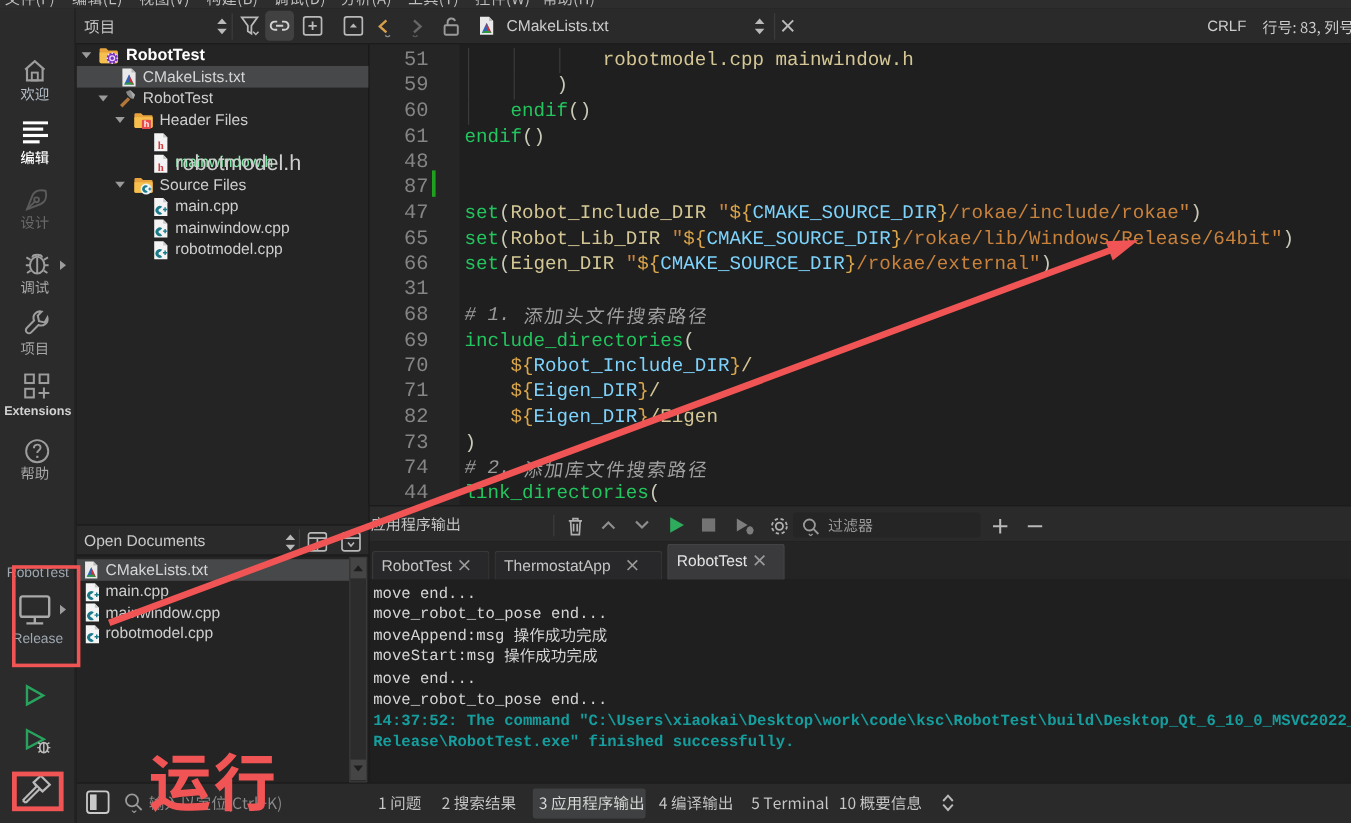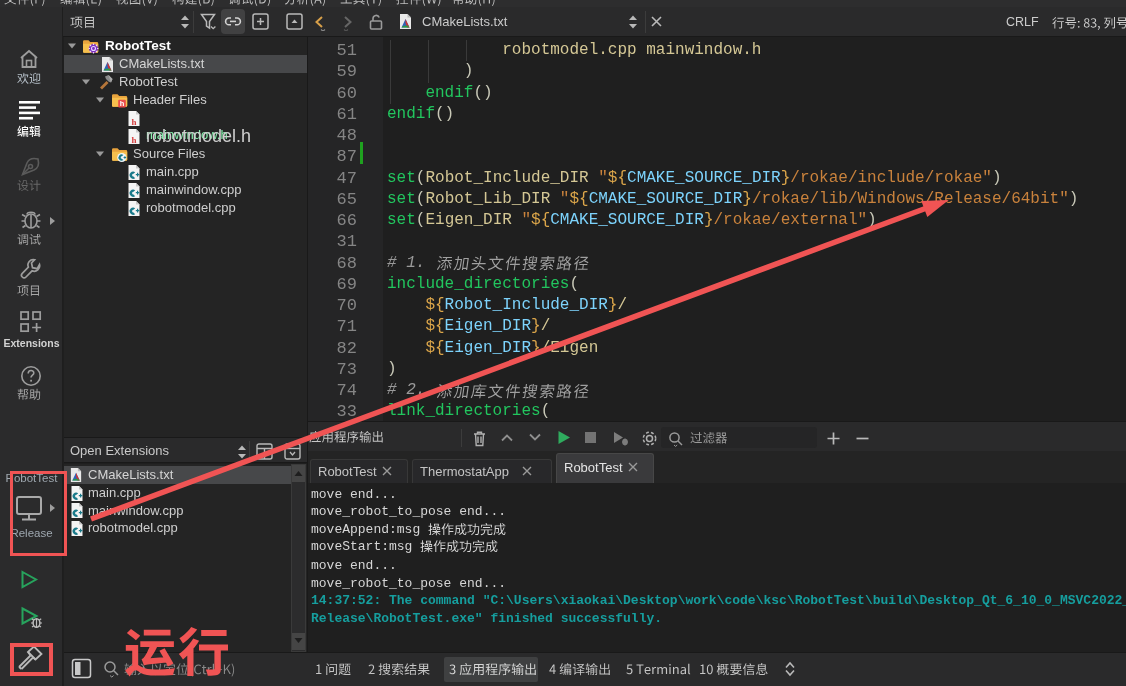--- a/index.html
+++ b/index.html
@@ -371,21 +371,21 @@
 <div class="lnum" style="left:307px;top:188.75px">65</div>
 <div class="lnum" style="left:307px;top:210.00px">66</div>
 <div class="lnum" style="left:307px;top:231.25px">31</div>
 <div class="lnum" style="left:307px;top:252.50px">68</div>
 <div class="lnum" style="left:307px;top:273.75px">69</div>
 <div class="lnum" style="left:307px;top:295.00px">70</div>
 <div class="lnum" style="left:307px;top:316.25px">71</div>
 <div class="lnum" style="left:307px;top:337.50px">82</div>
 <div class="lnum" style="left:307px;top:358.75px">73</div>
 <div class="lnum" style="left:307px;top:380.00px">74</div>
-<div class="lnum" style="left:307px;top:401.25px">33</div>
+<div class="lnum" style="left:307px;top:401.25px">44</div>
 <div class="guide" style="left:389.5px;top:40.00px;height:21.25px"></div>
 <div class="guide" style="left:389.5px;top:61.25px;height:21.25px"></div>
 <div class="guide" style="left:389.5px;top:82.50px;height:21.25px"></div>
 <div class="guide" style="left:427.9px;top:40.00px;height:21.25px"></div>
 <div class="guide" style="left:427.9px;top:61.25px;height:21.25px"></div>
 <div class="guide" style="left:466.3px;top:40.00px;height:21.25px"></div>
 <div class="codeline" style="top:40.00px"><span class="kha">            robotmodel.cpp mainwindow.h</span></div>
 <div class="codeline" style="top:61.25px"><span class="par">        )</span></div>
 <div class="codeline" style="top:82.50px"><span class="kw">    endif</span><span class="par">()</span></div>
 <div class="codeline" style="top:103.75px"><span class="kw">endif</span><span class="par">()</span></div>
@@ -500,21 +500,21 @@
     <svg width="81" height="20" viewBox="0 0 81 20" style="position:absolute;overflow:visible;">
       <g transform="translate(0 15.1)">
         <path fill="#d6d6d6" d="M0.5 -4.0Q1.2 -4.2 2.1 -4.6Q3.1 -4.9 4.1 -5.3L4.3 -4.4Q3.4 -4.1 2.4 -3.7Q1.5 -3.4 0.7 -3.1ZM0.6 -8.3H4.2V-7.4H0.6ZM2.1 -10.9H3.0V-0.1Q3.0 0.3 2.9 0.5Q2.8 0.7 2.6 0.8Q2.4 0.9 2.0 0.9Q1.7 1.0 1.2 1.0Q1.2 0.8 1.1 0.5Q1.0 0.3 0.9 0.1Q1.3 0.1 1.5 0.1Q1.8 0.1 1.9 0.1Q2.1 0.1 2.1 -0.1ZM6.9 -9.6V-8.3H9.8V-9.6ZM6.0 -10.4H10.8V-7.5H6.0ZM5.5 -6.2V-4.8H7.2V-6.2ZM4.7 -7.0H8.0V-4.0H4.7ZM9.5 -6.2V-4.8H11.3V-6.2ZM8.7 -7.0H12.1V-4.0H8.7ZM4.4 -3.0H12.4V-2.2H4.4ZM7.9 -4.0H8.8V1.1H7.9ZM7.7 -2.7 8.4 -2.4Q8.0 -1.7 7.3 -1.1Q6.6 -0.5 5.8 -0.0Q5.0 0.5 4.2 0.8Q4.1 0.6 3.9 0.3Q3.7 0.1 3.6 -0.0Q4.4 -0.2 5.2 -0.7Q5.9 -1.1 6.6 -1.6Q7.2 -2.1 7.7 -2.7ZM9.1 -2.6Q9.5 -2.1 10.0 -1.6Q10.6 -1.1 11.3 -0.7Q11.9 -0.3 12.6 -0.1Q12.5 -0.0 12.3 0.1Q12.2 0.2 12.1 0.4Q12.0 0.5 11.9 0.6Q11.3 0.4 10.6 -0.1Q9.9 -0.6 9.4 -1.1Q8.8 -1.7 8.4 -2.3Z M19.3 -8.7H25.5V-7.8H18.9ZM21.0 -5.9H25.2V-5.0H21.0ZM21.0 -3.1H25.4V-2.1H21.0ZM20.5 -8.4H21.5V1.0H20.5ZM19.8 -10.8 20.8 -10.5Q20.4 -9.5 19.9 -8.5Q19.4 -7.5 18.9 -6.6Q18.3 -5.8 17.7 -5.1Q17.6 -5.2 17.5 -5.3Q17.4 -5.4 17.2 -5.6Q17.1 -5.7 17.0 -5.7Q17.6 -6.4 18.1 -7.2Q18.6 -8.0 19.1 -8.9Q19.5 -9.8 19.8 -10.8ZM16.7 -10.9 17.6 -10.6Q17.2 -9.5 16.7 -8.4Q16.1 -7.3 15.4 -6.4Q14.8 -5.4 14.0 -4.7Q14.0 -4.8 13.9 -5.0Q13.8 -5.2 13.7 -5.4Q13.6 -5.6 13.5 -5.7Q14.1 -6.3 14.7 -7.1Q15.3 -8.0 15.8 -8.9Q16.3 -9.9 16.7 -10.9ZM15.3 -7.5 16.3 -8.5 16.3 -8.5V1.0H15.3Z M28.2 -6.0H31.4V-5.1H28.2ZM31.1 -6.0H32.0Q32.0 -6.0 32.0 -6.0Q32.0 -5.9 32.0 -5.8Q32.0 -5.7 32.0 -5.6Q32.0 -4.2 31.9 -3.3Q31.9 -2.4 31.8 -1.9Q31.7 -1.4 31.6 -1.2Q31.4 -1.1 31.3 -1.0Q31.1 -0.9 30.8 -0.9Q30.6 -0.8 30.1 -0.9Q29.7 -0.9 29.2 -0.9Q29.2 -1.1 29.2 -1.3Q29.1 -1.6 29.0 -1.8Q29.4 -1.7 29.8 -1.7Q30.2 -1.7 30.4 -1.7Q30.5 -1.7 30.6 -1.8Q30.7 -1.8 30.8 -1.9Q30.9 -2.0 30.9 -2.4Q31.0 -2.8 31.0 -3.6Q31.0 -4.5 31.1 -5.9ZM34.7 -10.3 35.3 -10.9Q35.7 -10.7 36.2 -10.4Q36.6 -10.1 37.0 -9.9Q37.4 -9.6 37.7 -9.4L37.0 -8.7Q36.8 -8.9 36.4 -9.2Q36.0 -9.5 35.6 -9.8Q35.1 -10.0 34.7 -10.3ZM36.6 -6.7 37.6 -6.5Q36.7 -4.0 35.3 -2.1Q33.9 -0.2 31.9 1.0Q31.8 0.9 31.7 0.7Q31.5 0.6 31.4 0.4Q31.3 0.3 31.1 0.2Q33.1 -0.9 34.5 -2.6Q35.9 -4.4 36.6 -6.7ZM28.3 -8.7H38.4V-7.8H28.3ZM27.7 -8.7H28.7V-5.0Q28.7 -4.4 28.6 -3.5Q28.6 -2.7 28.4 -1.9Q28.3 -1.1 28.0 -0.3Q27.7 0.5 27.3 1.1Q27.2 1.0 27.1 0.9Q26.9 0.8 26.7 0.7Q26.6 0.5 26.5 0.5Q27.0 -0.3 27.3 -1.3Q27.5 -2.2 27.6 -3.2Q27.7 -4.2 27.7 -5.1ZM33.1 -10.9H34.1Q34.1 -9.1 34.2 -7.5Q34.4 -5.8 34.6 -4.5Q34.9 -3.1 35.2 -2.1Q35.6 -1.1 36.1 -0.6Q36.5 -0.1 37.0 -0.1Q37.3 -0.1 37.4 -0.6Q37.6 -1.2 37.6 -2.5Q37.8 -2.3 38.0 -2.1Q38.3 -2.0 38.5 -1.9Q38.4 -0.8 38.2 -0.2Q38.1 0.4 37.7 0.7Q37.4 0.9 36.9 0.9Q36.3 0.9 35.7 0.5Q35.2 0.1 34.8 -0.7Q34.3 -1.5 34.0 -2.6Q33.7 -3.7 33.5 -5.1Q33.3 -6.4 33.2 -7.9Q33.1 -9.3 33.1 -10.9Z M39.7 -9.4H44.4V-8.4H39.7ZM44.5 -7.9H50.7V-7.0H44.5ZM41.6 -9.0H42.5V-2.5H41.6ZM50.3 -7.9H51.2Q51.2 -7.9 51.2 -7.9Q51.2 -7.8 51.2 -7.6Q51.2 -7.5 51.2 -7.5Q51.1 -5.4 51.1 -4.0Q51.0 -2.6 50.9 -1.7Q50.8 -0.8 50.6 -0.3Q50.5 0.2 50.3 0.4Q50.1 0.7 49.9 0.8Q49.7 0.9 49.3 0.9Q49.0 0.9 48.5 0.9Q48.0 0.9 47.4 0.9Q47.4 0.7 47.3 0.4Q47.2 0.1 47.1 -0.1Q47.7 -0.0 48.2 -0.0Q48.7 0.0 48.9 0.0Q49.1 0.0 49.2 -0.0Q49.4 -0.1 49.5 -0.2Q49.6 -0.4 49.7 -0.8Q49.9 -1.3 49.9 -2.2Q50.0 -3.1 50.1 -4.4Q50.2 -5.8 50.3 -7.7ZM39.5 -2.4Q40.1 -2.5 41.0 -2.7Q41.8 -2.9 42.8 -3.2Q43.7 -3.4 44.6 -3.7L44.8 -2.8Q43.4 -2.4 42.1 -2.0Q40.8 -1.7 39.7 -1.4ZM46.8 -10.7H47.7Q47.7 -9.2 47.7 -7.8Q47.6 -6.3 47.4 -5.0Q47.3 -3.7 46.8 -2.6Q46.4 -1.5 45.6 -0.5Q44.9 0.4 43.7 1.1Q43.6 0.9 43.5 0.8Q43.4 0.6 43.3 0.5Q43.1 0.4 43.0 0.3Q44.1 -0.3 44.8 -1.2Q45.6 -2.0 46.0 -3.1Q46.4 -4.1 46.5 -5.4Q46.7 -6.6 46.7 -7.9Q46.7 -9.3 46.8 -10.7Z M55.0 -7.1H62.0V-6.2H55.0ZM52.7 -4.7H64.3V-3.8H52.7ZM56.3 -4.1H57.3Q57.2 -3.0 57.0 -2.2Q56.8 -1.3 56.4 -0.7Q55.9 -0.1 55.2 0.4Q54.4 0.8 53.1 1.1Q53.1 0.9 53.0 0.8Q52.9 0.6 52.8 0.5Q52.7 0.3 52.6 0.2Q53.7 0.0 54.4 -0.3Q55.1 -0.7 55.5 -1.2Q55.9 -1.7 56.0 -2.4Q56.2 -3.1 56.3 -4.1ZM59.5 -4.1H60.5V-0.5Q60.5 -0.2 60.6 -0.1Q60.7 -0.1 61.1 -0.1Q61.2 -0.1 61.5 -0.1Q61.7 -0.1 62.0 -0.1Q62.3 -0.1 62.6 -0.1Q62.8 -0.1 62.9 -0.1Q63.2 -0.1 63.3 -0.2Q63.4 -0.3 63.5 -0.7Q63.5 -1.1 63.5 -1.8Q63.7 -1.7 63.8 -1.6Q64.0 -1.6 64.1 -1.5Q64.3 -1.4 64.4 -1.4Q64.4 -0.5 64.3 -0.0Q64.1 0.5 63.8 0.6Q63.5 0.8 63.0 0.8Q62.9 0.8 62.6 0.8Q62.4 0.8 62.0 0.8Q61.7 0.8 61.4 0.8Q61.1 0.8 61.0 0.8Q60.4 0.8 60.1 0.7Q59.8 0.6 59.6 0.3Q59.5 0.0 59.5 -0.5ZM53.1 -9.4H63.9V-6.5H62.9V-8.5H54.0V-6.5H53.1ZM57.5 -10.8 58.4 -11.0Q58.7 -10.6 59.0 -10.1Q59.2 -9.6 59.4 -9.2L58.3 -8.9Q58.2 -9.2 58.0 -9.8Q57.7 -10.3 57.5 -10.8Z M67.2 -6.0H70.4V-5.1H67.2ZM70.1 -6.0H71.0Q71.0 -6.0 71.0 -6.0Q71.0 -5.9 71.0 -5.8Q71.0 -5.7 71.0 -5.6Q71.0 -4.2 70.9 -3.3Q70.9 -2.4 70.8 -1.9Q70.7 -1.4 70.6 -1.2Q70.4 -1.1 70.3 -1.0Q70.1 -0.9 69.8 -0.9Q69.6 -0.8 69.1 -0.9Q68.7 -0.9 68.2 -0.9Q68.2 -1.1 68.2 -1.3Q68.1 -1.6 68.0 -1.8Q68.4 -1.7 68.8 -1.7Q69.2 -1.7 69.4 -1.7Q69.5 -1.7 69.6 -1.8Q69.7 -1.8 69.8 -1.9Q69.9 -2.0 69.9 -2.4Q70.0 -2.8 70.0 -3.6Q70.0 -4.5 70.1 -5.9ZM73.7 -10.3 74.3 -10.9Q74.7 -10.7 75.2 -10.4Q75.6 -10.1 76.0 -9.9Q76.4 -9.6 76.7 -9.4L76.0 -8.7Q75.8 -8.9 75.4 -9.2Q75.0 -9.5 74.6 -9.8Q74.1 -10.0 73.7 -10.3ZM75.6 -6.7 76.6 -6.5Q75.7 -4.0 74.3 -2.1Q72.9 -0.2 70.9 1.0Q70.8 0.9 70.7 0.7Q70.5 0.6 70.4 0.4Q70.3 0.3 70.1 0.2Q72.1 -0.9 73.5 -2.6Q74.9 -4.4 75.6 -6.7ZM67.3 -8.7H77.4V-7.8H67.3ZM66.7 -8.7H67.7V-5.0Q67.7 -4.4 67.6 -3.5Q67.6 -2.7 67.4 -1.9Q67.3 -1.1 67.0 -0.3Q66.7 0.5 66.3 1.1Q66.2 1.0 66.1 0.9Q65.9 0.8 65.7 0.7Q65.6 0.5 65.5 0.5Q66.0 -0.3 66.3 -1.3Q66.5 -2.2 66.6 -3.2Q66.7 -4.2 66.7 -5.1ZM72.1 -10.9H73.1Q73.1 -9.1 73.2 -7.5Q73.4 -5.8 73.6 -4.5Q73.9 -3.1 74.2 -2.1Q74.6 -1.1 75.1 -0.6Q75.5 -0.1 76.0 -0.1Q76.3 -0.1 76.4 -0.6Q76.6 -1.2 76.6 -2.5Q76.8 -2.3 77.0 -2.1Q77.3 -2.0 77.5 -1.9Q77.4 -0.8 77.2 -0.2Q77.1 0.4 76.7 0.7Q76.4 0.9 75.9 0.9Q75.3 0.9 74.7 0.5Q74.2 0.1 73.8 -0.7Q73.3 -1.5 73.0 -2.6Q72.7 -3.7 72.5 -5.1Q72.3 -6.4 72.2 -7.9Q72.1 -9.3 72.1 -10.9Z"></path>
       </g>
     </svg>
   </div>
 <div class="outline" style="top:556.7px;">move end...</div>
 <div class="outline" style="top:574.5px;">move_robot_to_pose end...</div>
 <div class="outline" style="top:592.3px;color:#169e9e;font-weight:bold;">14:37:52: The command "C:\Users\xiaokai\Desktop\work\code\ksc\RobotTest\build\Desktop_Qt_6_10_0_MSVC2022_</div>
 <div class="outline" style="top:610.1px;color:#169e9e;font-weight:bold;">Release\RobotTest.exe" finished successfully.</div>
-<div class="abs" style="left:70px;top:439px;height:24px;line-height:24px;font-size:13px;color:#c9c9c9">Open Extensions</div>
+<div class="abs" style="left:70px;top:439px;height:24px;line-height:24px;font-size:13px;color:#c9c9c9">Open Documents</div>
 <svg class="abs" style="left:236px;top:443px" width="12" height="18" viewBox="0 0 12 18">
 <path d="M2 7 L6 2.5 L10 7 Z" fill="#b9b9b9"></path>
     <path d="M2 11 L6 15.5 L10 11 Z" fill="#b9b9b9"></path>
   </svg>
 <div class="abs" style="left:249px;top:441px;width:1px;height:20px;background:#3c3c3c"></div>
 <svg class="abs" style="left:256px;top:443px" width="17" height="17" viewBox="0 0 17 17">
 <rect x="1" y="1" width="15" height="15" rx="2" fill="none" stroke="#b9b9b9" stroke-width="1.4"></rect>
 <path d="M1 5.5 H16 M8.5 5.5 V16" stroke="#b9b9b9" stroke-width="1.4"></path>
   </svg>
 <svg class="abs" style="left:284px;top:443px" width="17" height="17" viewBox="0 0 17 17">

